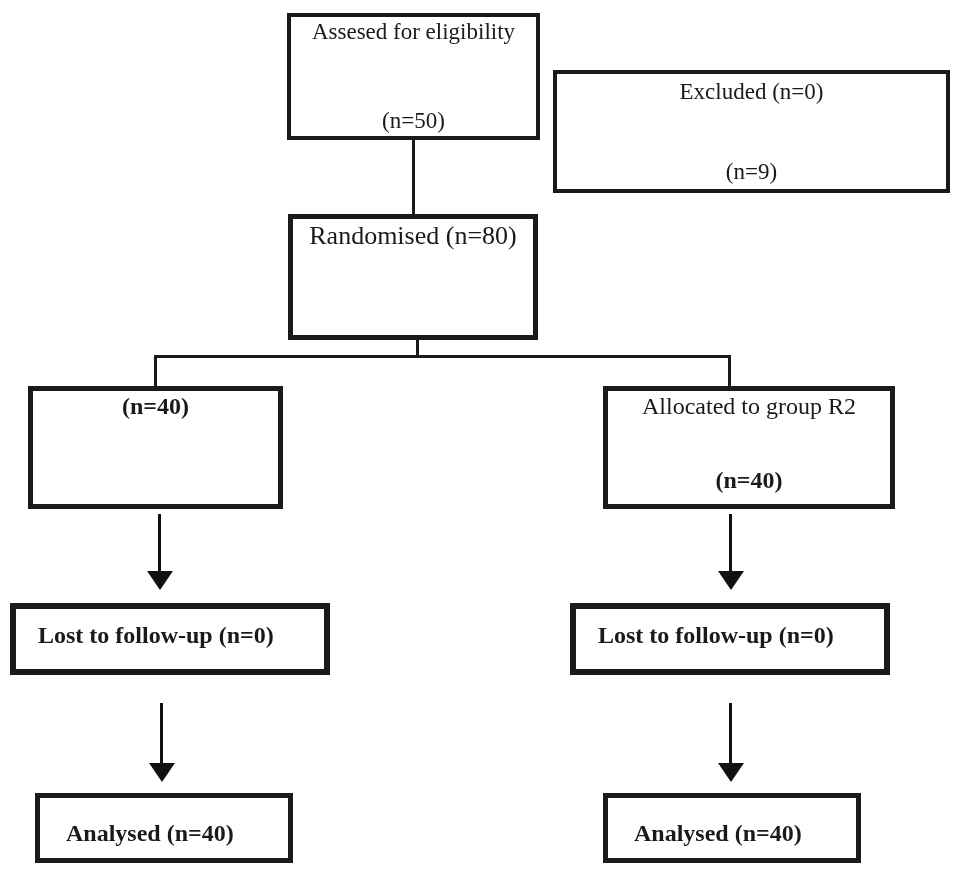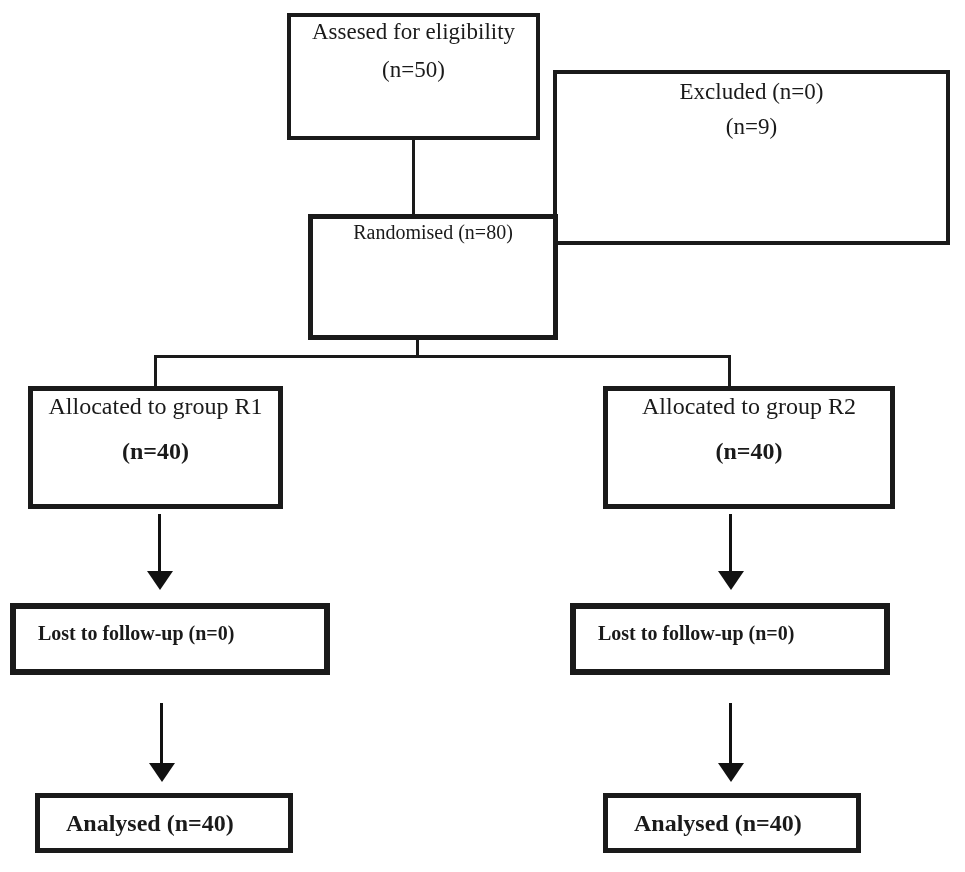--- a/index.html
+++ b/index.html
@@ -17,57 +17,57 @@
     overflow: hidden;
   }
   .box {
     position: absolute;
     box-sizing: border-box;
     background: #ffffff;
     border: 4px solid #1a1a1a;
     display: flex;
     flex-direction: column;
     align-items: center;
-    justify-content: flex-start;
+    justify-content: space-between;
     text-align: center;
     line-height: 1.3;
   }
   .box-assessed {
     left: 287px; top: 13px; width: 253px; height: 127px;
     font-size: 23px; gap: 8px;
   }
   .box-excluded {
-    left: 553px; top: 70px; width: 397px; height: 175px;
+    left: 553px; top: 70px; width: 397px; height: 123px;
     font-size: 23px; line-height: 35px;
   }
   .box-randomised {
-    left: 308px; top: 214px; width: 250px; height: 126px;
-    border-width: 5px; font-size: 20px;
+    left: 288px; top: 214px; width: 250px; height: 126px;
+    border-width: 5px; font-size: 26px;
   }
   .box-alloc {
     top: 386px; width: 255px; height: 123px;
     border-width: 5px; font-size: 24px; gap: 14px;
     padding-bottom: 8px;
   }
   .box-alloc-r1 { left: 28px; }
   .box-alloc-r2 { left: 603px; width: 292px; }
   .box-alloc .n-line { font-weight: bold; }
   .box-lost {
     top: 603px; width: 320px; height: 72px;
-    border-width: 6px; font-size: 20px; font-weight: bold;
+    border-width: 6px; font-size: 24px; font-weight: bold;
     align-items: flex-start; justify-content: flex-start;
     text-align: left; padding: 11px 0 0 22px;
   }
   .box-lost-r1 { left: 10px; }
   .box-lost-r2 { left: 570px; }
   .box-analysed {
-    top: 793px; width: 258px; height: 60px;
+    top: 793px; width: 258px; height: 70px;
     border-width: 5px; font-size: 24px; font-weight: bold;
     align-items: flex-start; justify-content: flex-start;
-    text-align: left; padding: 10px 0 0 26px; font-family: Liberation Serif, serif;
+    text-align: left; padding: 20px 0 0 26px; font-family: Liberation Serif, serif;
   }
   .box-analysed-r1 { left: 35px; }
   .box-analysed-r2 { left: 603px; }
   .vline, .hline {
     position: absolute;
     background: #1a1a1a;
   }
   .arrow-shaft {
     position: absolute;
     width: 3px;
@@ -95,21 +95,20 @@
   <div class="box box-excluded">
     <div>Excluded (n=0)</div>
     <div>(n=9)</div>
   </div>
 
   <div class="box box-randomised">
     <div>Randomised (n=80)</div>
   </div>
 
   <div class="box box-alloc box-alloc-r1">
-    <div>Allocated to group R1</div>
     <div class="n-line">(n=40)</div>
   </div>
   <div class="box box-alloc box-alloc-r2">
     <div>Allocated to group R2</div>
     <div class="n-line">(n=40)</div>
   </div>
 
   <div class="box box-lost box-lost-r1">
     <div>Lost to follow-up (n=0)</div>
   </div>

